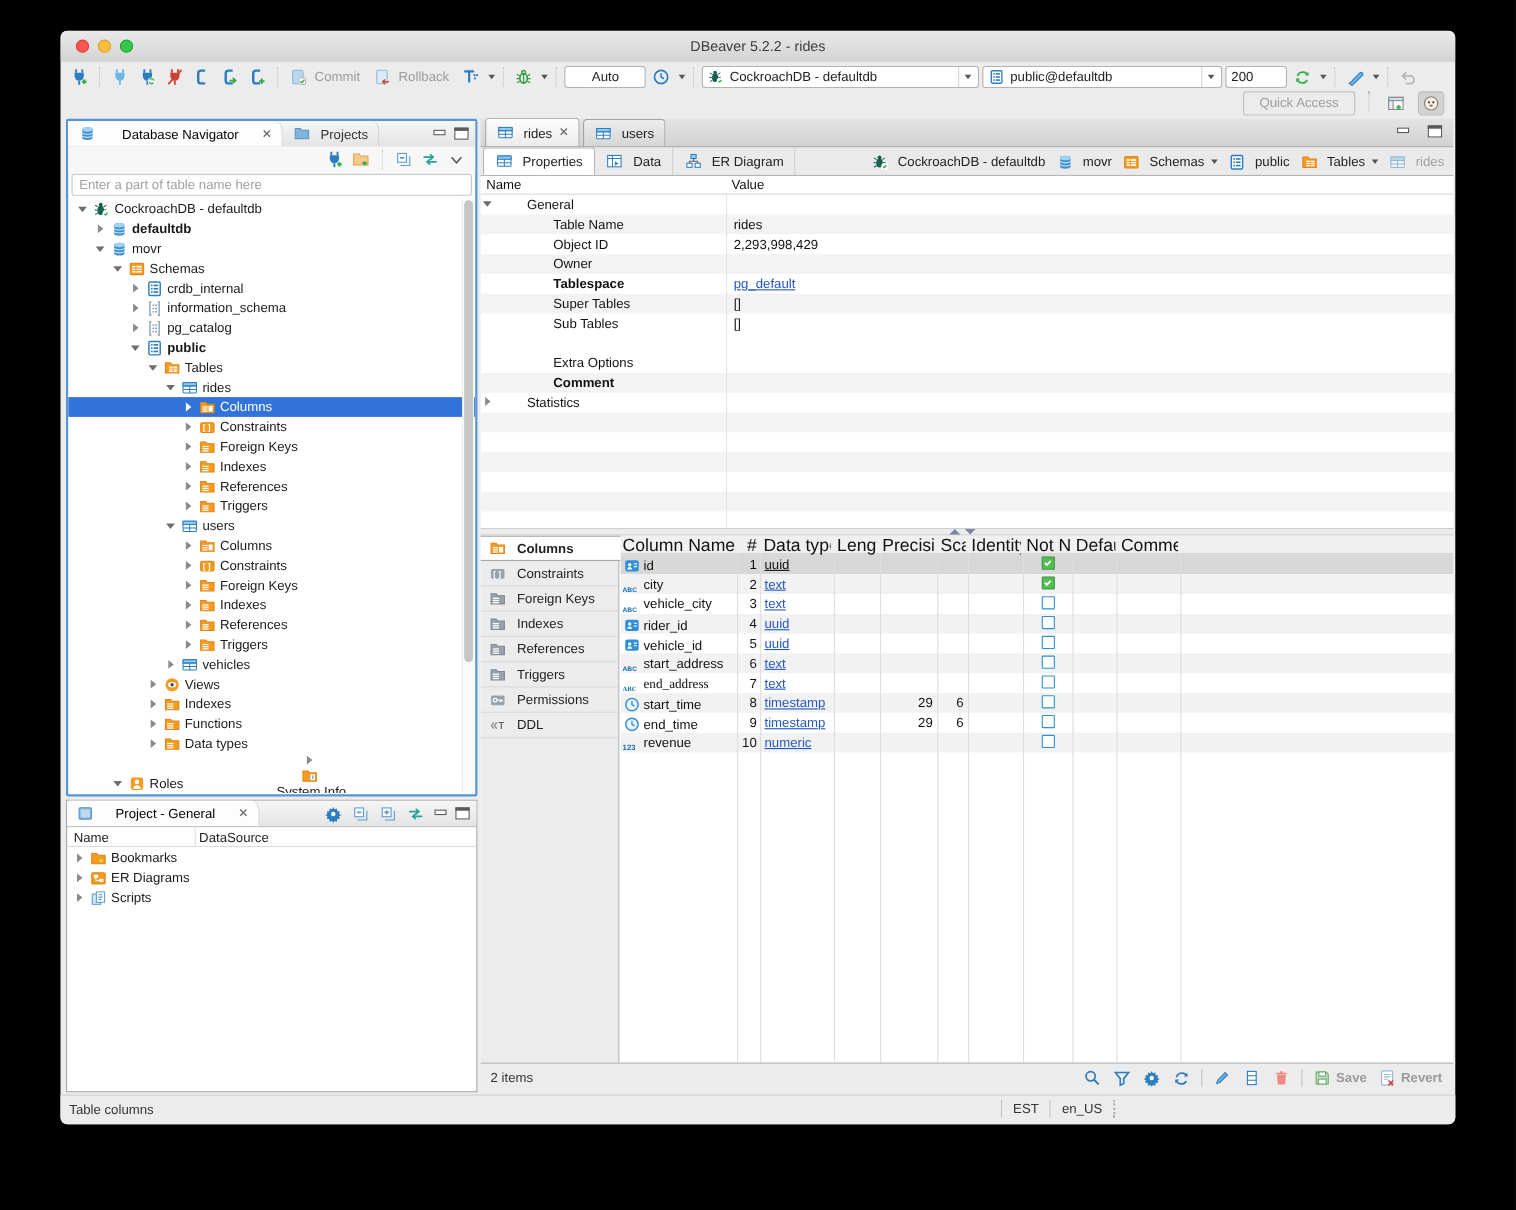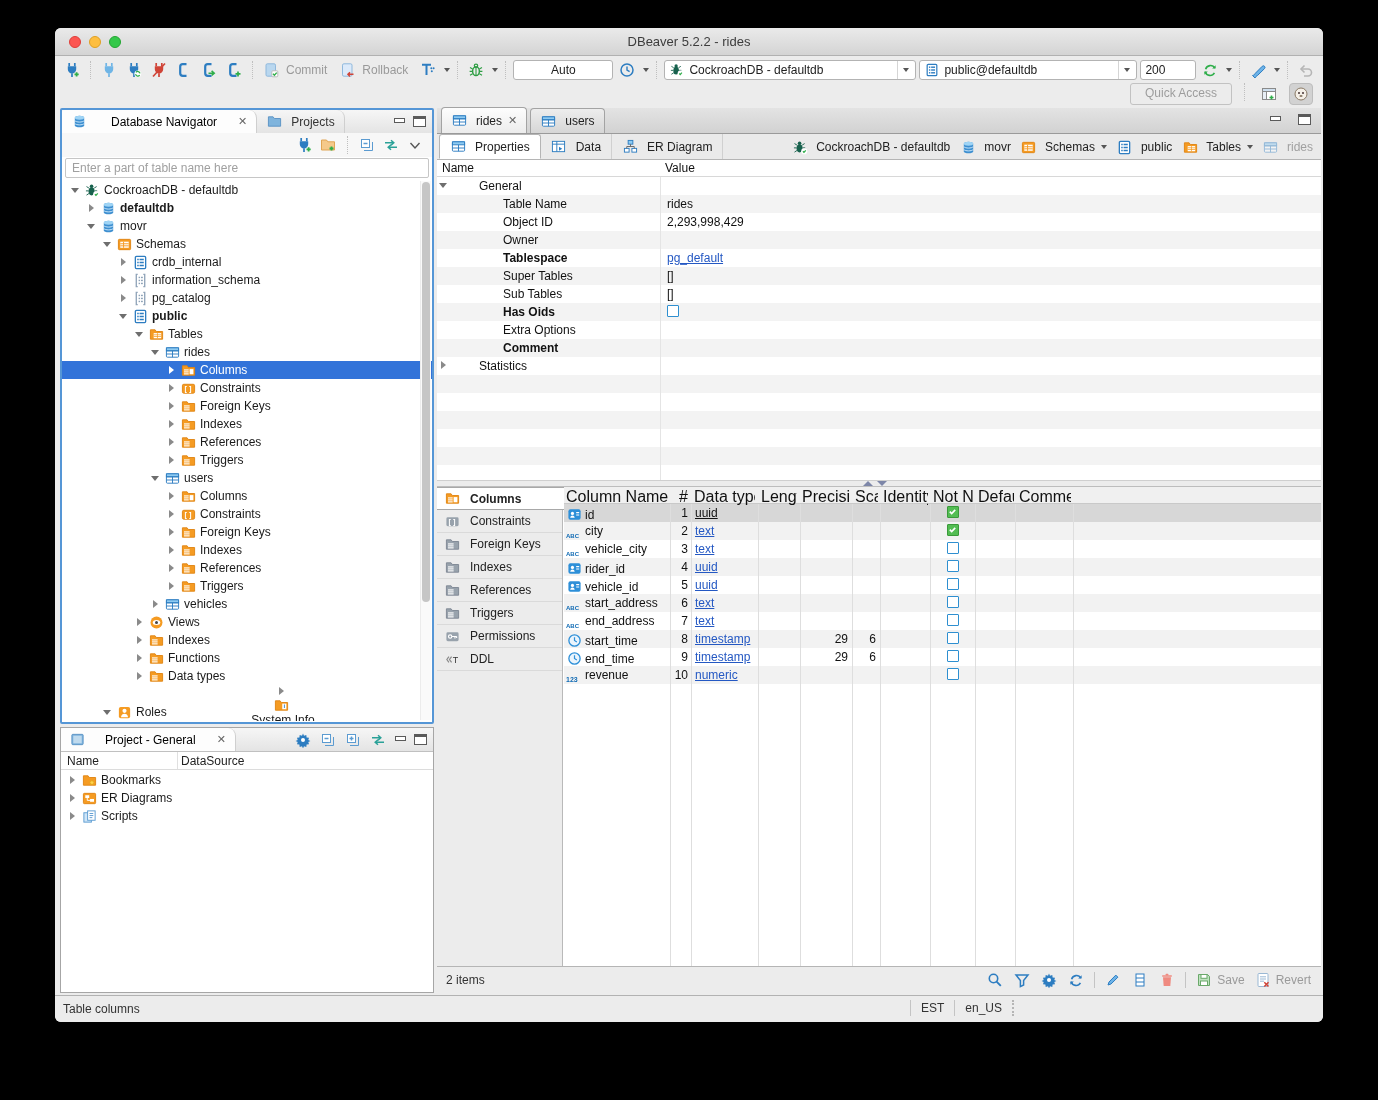--- a/index.html
+++ b/index.html
@@ -133,21 +133,21 @@
   .ctc.r{text-align:right;}
   .ctc .tic{display:inline-flex;vertical-align:-3px;margin-right:3px;}
   .ic-abc{color:#0f6ab4;font-weight:bold;font-size:6px;letter-spacing:0;display:inline-block;width:16px;}
   .ic-123{color:#0f6ab4;font-weight:bold;font-size:7px;display:inline-block;width:16px;}
   
   .dbottom{position:absolute;left:0;top:858px;right:0;height:27px;background:#ececec;border-top:1px solid #b5b5b5;
     display:flex;align-items:center;font-size:12px;color:#333;}
   .dbottom .items{padding-left:9px;}
   .dbottom .right{margin-left:auto;display:flex;align-items:center;gap:9px;padding-right:10px;}
   .dbottom .tbi{width:18px;height:18px;}
-  .btnlike{display:flex;align-items:center;gap:4px;color:#9a9a9a;}
+  .btnlike{display:flex;align-items:center;gap:4px;color:#9a9a9a;font-weight:bold;}
   
   .statusbar{position:absolute;left:0;bottom:0;right:0;height:27px;background:#ececec;border-top:1px solid #b2b2b2;
     border-radius:0 0 6px 6px;font-size:12px;color:#333;}
   .statusbar .msg{position:absolute;left:8px;top:6px;}
   .sbright{position:absolute;left:855px;top:4px;display:flex;align-items:center;gap:10px;}
   .sbsep{width:1px;height:16px;background:#c4c4c4;}
   .grip{width:4px;height:16px;border-left:2px dotted #b5b5b5;}
 </style>
 </head>
 <body>
@@ -242,21 +242,21 @@
     <span class="tbsep"></span>
     <span class="tbi">
         <svg viewBox="0 0 16 16">
           <ellipse cx="8" cy="9.2" rx="3.4" ry="4.4" fill="none" stroke="#2f9e44" stroke-width="1.5"></ellipse>
           <circle cx="8" cy="3.8" r="1.7" fill="none" stroke="#2f9e44" stroke-width="1.2"></circle>
           <path d="M8 5.6V13.4M4.6 7 2 5.5M4.4 9.4H1.6M4.6 11.8 2 13.3M11.4 7 14 5.5M11.6 9.4h2.8M11.4 11.8 14 13.3" stroke="#2f9e44" stroke-width="1.1"></path>
         </svg>
       </span>
     <span class="caret"></span>
     <span class="tbsep"></span>
-    <div class="combo" style="width:100px;justify-content:center;">
+    <div class="combo" style="width:74px;justify-content:center;">
       <span>Auto</span>
     </div>
     <span class="tbi">
         <svg viewBox="0 0 16 16">
           <circle cx="8" cy="8" r="6" fill="none" stroke="#2d7dc1" stroke-width="1.5"></circle>
           <path d="M8 4.5V8l2.6 1.6" stroke="#2d7dc1" stroke-width="1.4" fill="none"></path>
         </svg>
       </span>
     <span class="caret"></span>
     <span class="tbsep"></span>
@@ -1060,24 +1060,20 @@
           <span class="nm b">Tablespace</span>
           <span class="val"><span class="lnk">pg_default</span></span>
         </div>
         <div class="prow stripe" style="top: 107px;">
           <span class="nm">Super Tables</span>
           <span class="val">[]</span>
         </div>
         <div class="prow" style="top: 125px;">
           <span class="nm">Sub Tables</span>
           <span class="val">[]</span>
-        </div>
-        <div class="prow stripe" style="top: 143px;">
-          <span class="nm b">Has Oids</span>
-          <span class="val"><span class="cb"></span></span>
         </div>
         <div class="prow" style="top: 161px;">
           <span class="nm">Extra Options</span>
           <span class="val"></span>
         </div>
         <div class="prow stripe" style="top: 179px;">
           <span class="nm b">Comment</span>
           <span class="val"></span>
         </div>
         <div class="prow" style="top: 197px;">
@@ -1283,21 +1279,21 @@
           </div>
           <div class="ctr stripe" style="top: 107px;">
             <span class="ctc" style="left: 2px;"><span class="tic">
                 <span class="ic-abc">ABC</span>
               </span><span>start_address</span></span>
             <span class="ctc r" style="left: 104px; width: 20px;">6</span>
             <span class="ctc" style="left: 131px;"><span class="lnk">text</span></span>
             <span class="cb" style="position: absolute; left: 383px; top: 2px;"></span>
           </div>
           <div class="ctr" style="top: 125px;">
-            <span class="ctc" style="left: 2px;"><span class="tic">
+            <span class="ctc" style="left: 2px; font-family: Liberation Serif, serif;"><span class="tic">
                 <span class="ic-abc">ABC</span>
               </span><span>end_address</span></span>
             <span class="ctc r" style="left: 104px; width: 20px;">7</span>
             <span class="ctc" style="left: 131px;"><span class="lnk">text</span></span>
             <span class="cb" style="position: absolute; left: 383px; top: 2px;"></span>
           </div>
           <div class="ctr stripe" style="top: 143px;">
             <span class="ctc" style="left: 2px;"><span class="tic">
                 <svg viewBox="0 0 16 16">
                   <circle cx="8" cy="8" r="6" fill="#eaf4fc" stroke="#2d8fd8" stroke-width="1.4"></circle>

